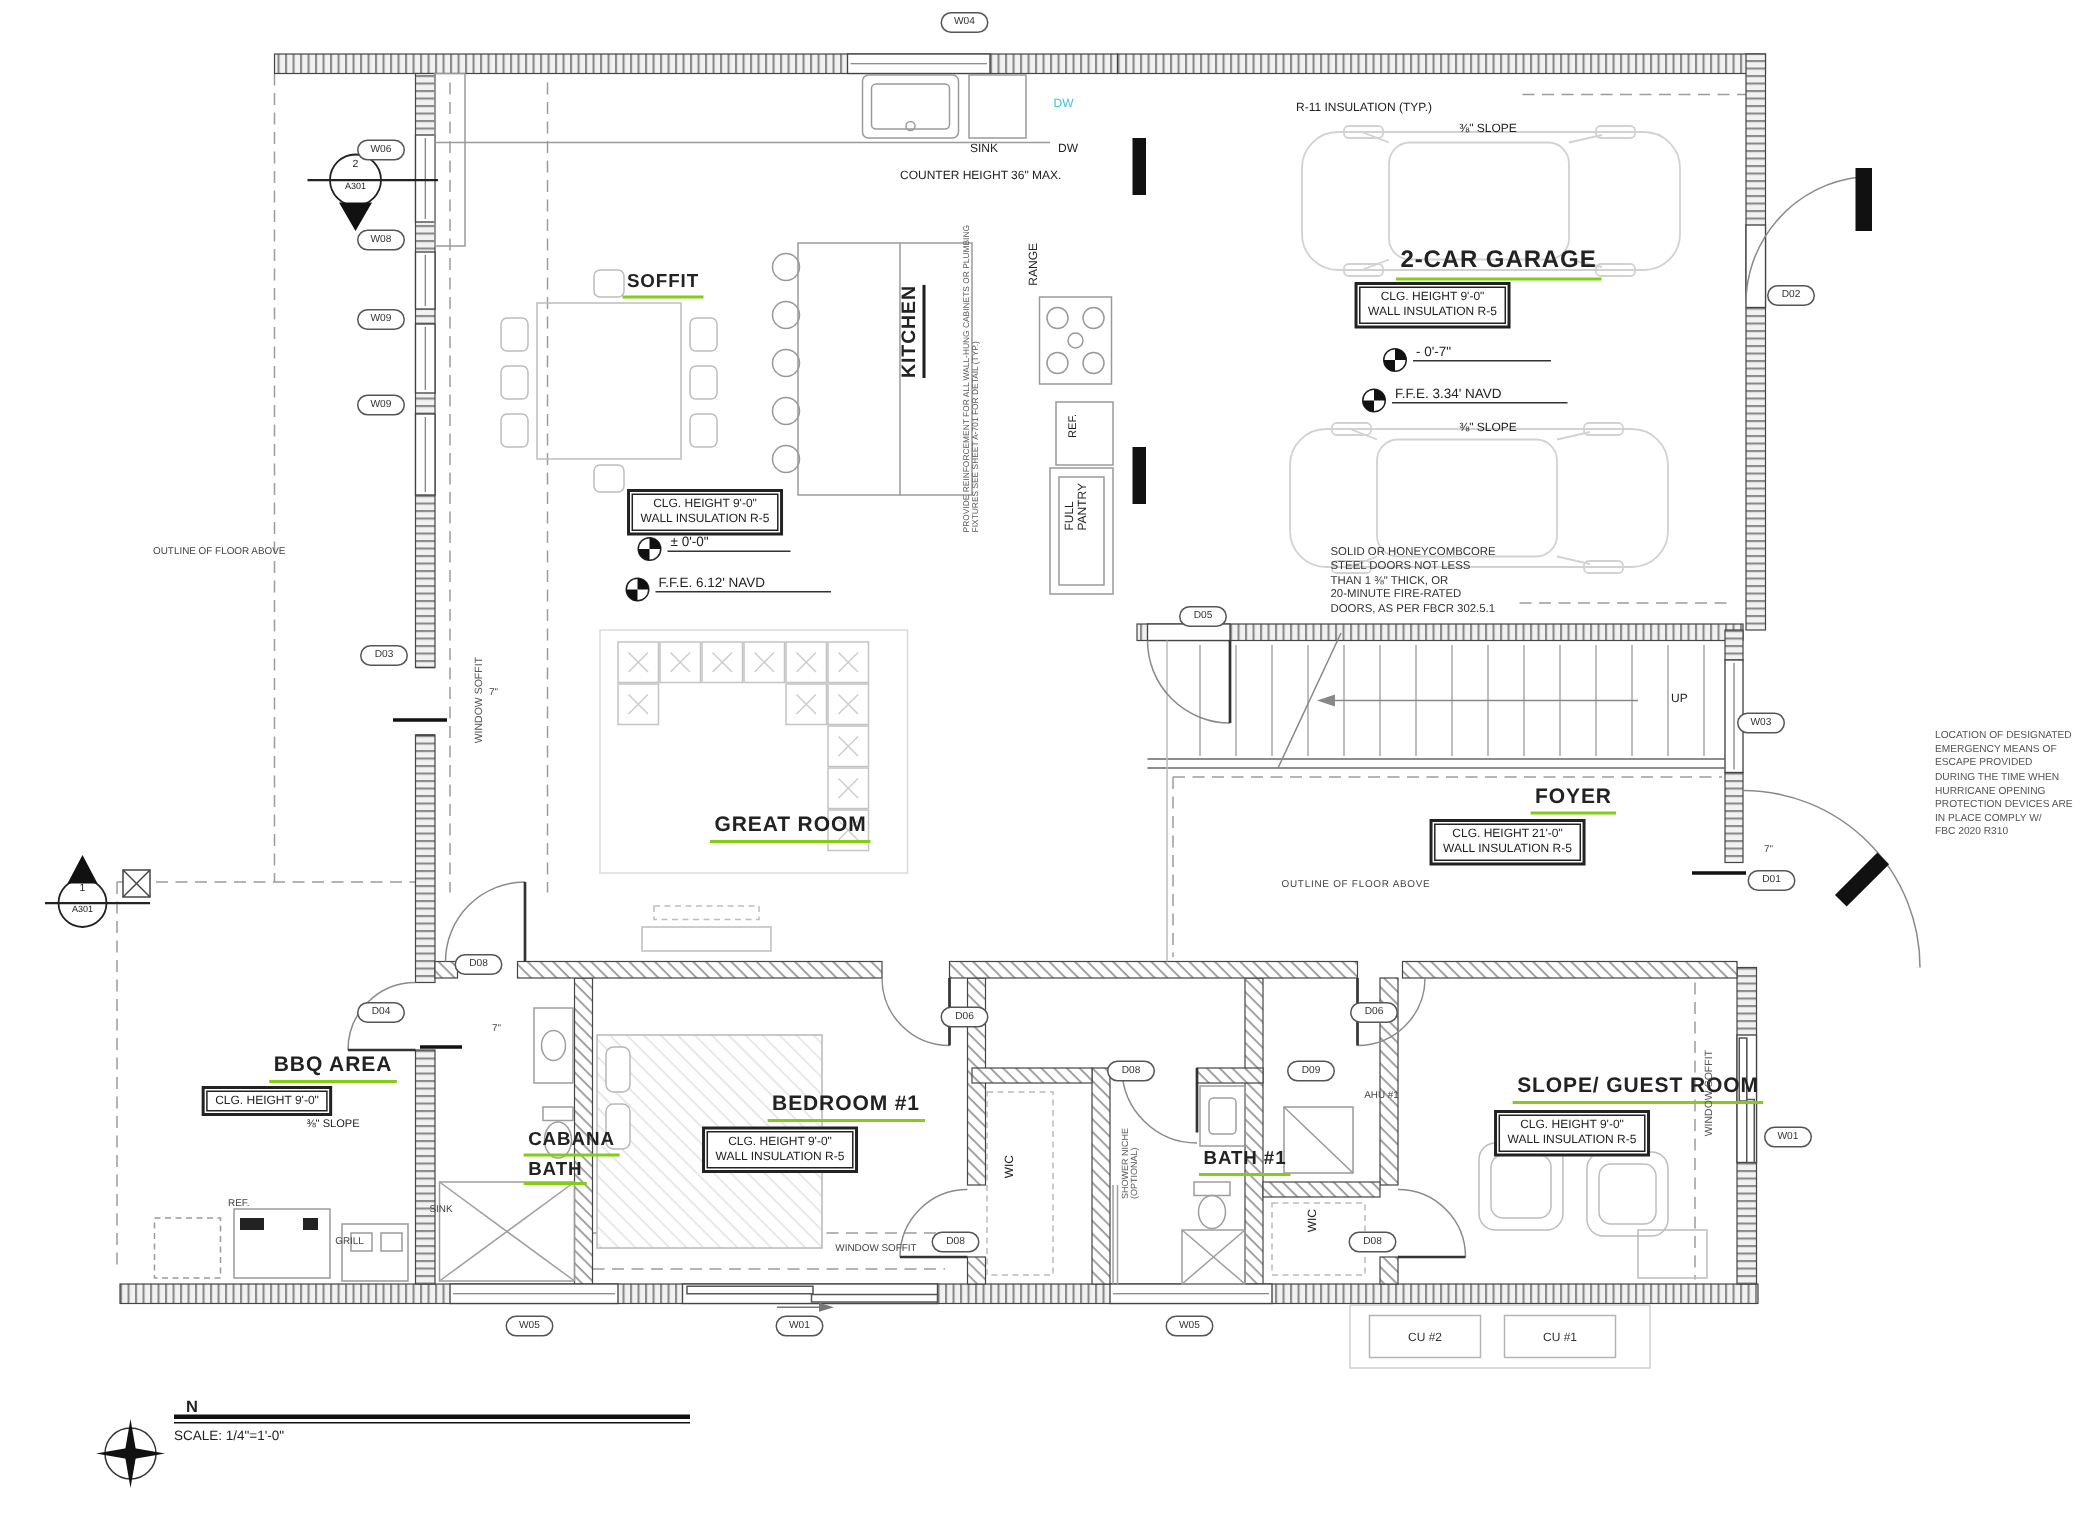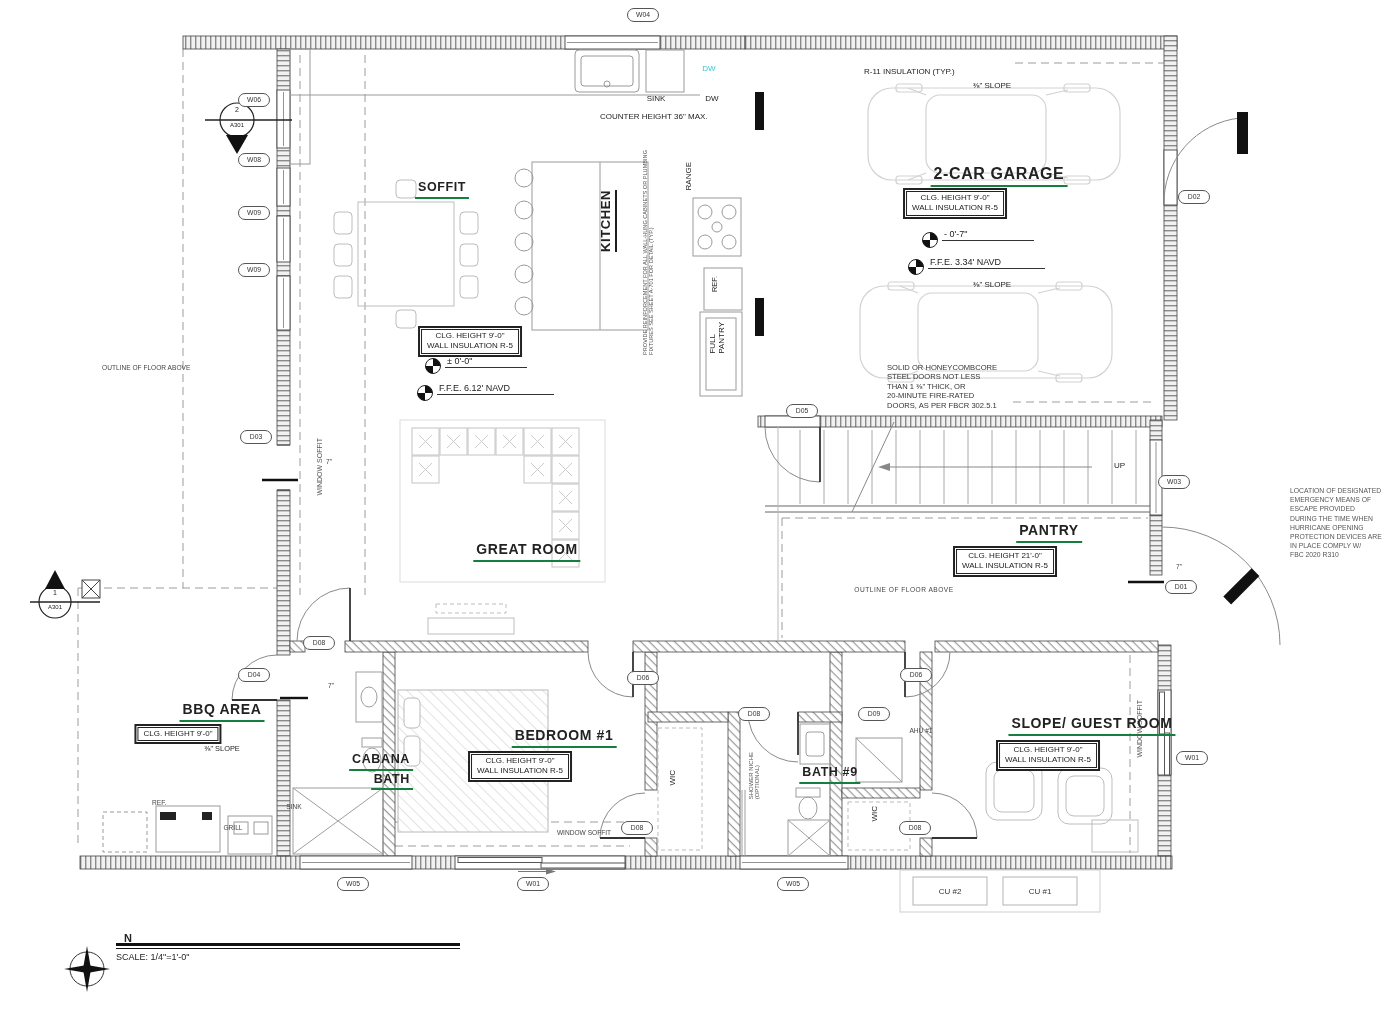--- a/index.html
+++ b/index.html
@@ -5,21 +5,21 @@
   html,body{margin:0;padding:0;background:#fff;}
   .sheet{position:relative;width:1392px;height:1014px;background:#fff;overflow:hidden;
          font-family:"Liberation Sans",sans-serif;color:#222;}
   svg.plan{position:absolute;left:0;top:0;}
   .lbl{position:absolute;font-size:8px;line-height:1.25;color:#222;white-space:nowrap;margin-left:44px;}
   .ctr{transform:translateX(-50%);}
   .pre{white-space:pre-line;}
   .tiny{font-size:6.6px;color:#444;}
   .note{font-size:7.6px;color:#333;}
   .vlbl{position:absolute;writing-mode:vertical-rl;transform:rotate(180deg);font-size:8px;color:#222;white-space:pre-line;}
-  .rname{font-size:14px;font-weight:600;letter-spacing:.6px;border-bottom:2px solid #15803d;padding:0 3px 1px 3px;}
+  .rname{font-size:14px;font-weight:600;letter-spacing:.6px;border-bottom:2px solid #84cc16;padding:0 3px 1px 3px;}
   .rname.big{font-size:16px;}
   .rname.small{font-size:12.5px;}
   .infobox{border:2px solid #222;background:#fff;padding:1px;display:inline-block;transform:translateX(-50%);position:absolute;}
   .infobox .in{border:1px solid #222;padding:1px 5px;font-size:8px;text-align:center;line-height:1.3;}
   .tag{position:absolute;border:1px solid #555;border-radius:8px;background:#fff;color:#333;
        font-size:6.8px;line-height:11px;height:12px;padding:0 4px;text-align:center;min-width:22px;}
   .elev{position:absolute;font-size:9px;border-bottom:1px solid #333;padding:0 10px 1px 2px;}
   .mknum{position:absolute;font-size:7px;transform:translateX(-50%);}
   .mksheet{position:absolute;font-size:6px;transform:translateX(-50%);}
   .cu{position:absolute;width:74px;height:28px;display:flex;align-items:center;justify-content:center;
@@ -368,21 +368,21 @@
   </div>
   <div class="elev" style="left:942px;top:229px;width:80px;">- 0'-7"</div>
   <div class="elev" style="left:928px;top:257px;width:105px;">F.F.E.  3.34' NAVD</div>
   <div class="lbl ctr" style="left:948px;top:280px;">⅜" SLOPE</div>
   <div class="lbl note pre" style="left:843px;top:363px;">SOLID OR HONEYCOMBCORE
 STEEL DOORS NOT LESS
 THAN 1 ⅜" THICK, OR
 20-MINUTE FIRE-RATED
 DOORS, AS PER FBCR 302.5.1</div>
 
-  <div class="lbl ctr rname" style="left:1005px;top:522px;">PANTRY</div>
+  <div class="lbl ctr rname" style="left:1005px;top:522px;">FOYER</div>
   <div class="infobox" style="left:1005px;top:546px;">
     <div class="in"><span>CLG. HEIGHT 21'-0"</span><br>
     <span>WALL INSULATION R-5</span></div>
   </div>
   <div class="lbl ctr tiny" style="left:860px;top:586px;letter-spacing:.5px;">OUTLINE OF FLOOR ABOVE</div>
   <div class="lbl" style="left:1070px;top:461px;">UP</div>
 
   <div class="lbl ctr rname" style="left:483px;top:541px;">GREAT ROOM</div>
   <div class="infobox" style="left:470px;top:326px;">
     <div class="in"><span>CLG. HEIGHT 9'-0"</span><br>
@@ -399,34 +399,34 @@
 
   <div class="lbl ctr rname" style="left:178px;top:701px;">BBQ AREA</div>
   <div class="infobox" style="left:178px;top:724px;">
     <div class="in"><span>CLG. HEIGHT 9'-0"</span></div>
   </div>
   <div class="lbl ctr" style="left:178px;top:744px;font-size:7.4px;">⅜" SLOPE</div>
   <div class="lbl tiny" style="left:108px;top:799px;">REF.</div>
   <div class="lbl ctr tiny" style="left:189px;top:824px;">GRILL</div>
   <div class="lbl ctr tiny" style="left:250px;top:803px;">SINK</div>
 
-  <div class="lbl ctr" style="left:337px;top:752px;text-align:right;">
+  <div class="lbl ctr" style="left:337px;top:752px;text-align:left;">
     <span class="rname small" style="display:inline-block;">CABANA</span><br>
     <span class="rname small" style="display:inline-block;margin-top:1px;">BATH</span>
   </div>
 
   <div class="lbl ctr rname" style="left:520px;top:727px;">BEDROOM #1</div>
   <div class="infobox" style="left:520px;top:751px;">
     <div class="in"><span>CLG. HEIGHT 9'-0"</span><br>
     <span>WALL INSULATION R-5</span></div>
   </div>
   <div class="lbl ctr tiny" style="left:540px;top:829px;">WINDOW SOFFIT</div>
 
   <div class="vlbl" style="left:668px;top:770px;">WIC</div>
-  <div class="lbl ctr rname small" style="left:786px;top:765px;">BATH #9</div>
+  <div class="lbl ctr rname small" style="left:786px;top:765px;">BATH #1</div>
   <div class="vlbl" style="left:748px;top:752px;font-size:6px;color:#555;">SHOWER NICHE
 (OPTIONAL)</div>
   <div class="lbl ctr tiny" style="left:877px;top:727px;">AHU #1</div>
   <div class="vlbl" style="left:870px;top:806px;">WIC</div>
 
   <div class="lbl ctr rname" style="left:1048px;top:715px;">SLOPE/ GUEST ROOM</div>
   <div class="infobox" style="left:1048px;top:740px;">
     <div class="in"><span>CLG. HEIGHT 9'-0"</span><br>
     <span>WALL INSULATION R-5</span></div>
   </div>

